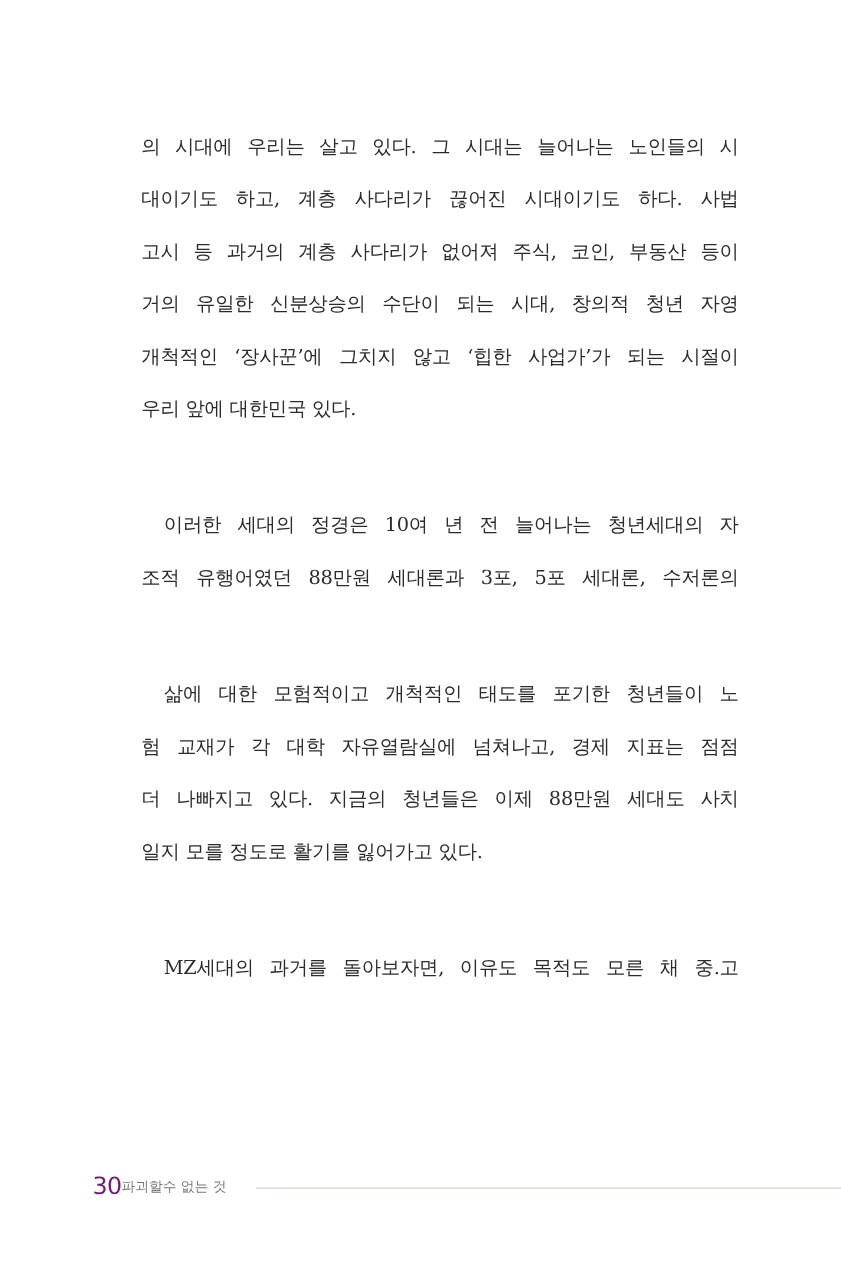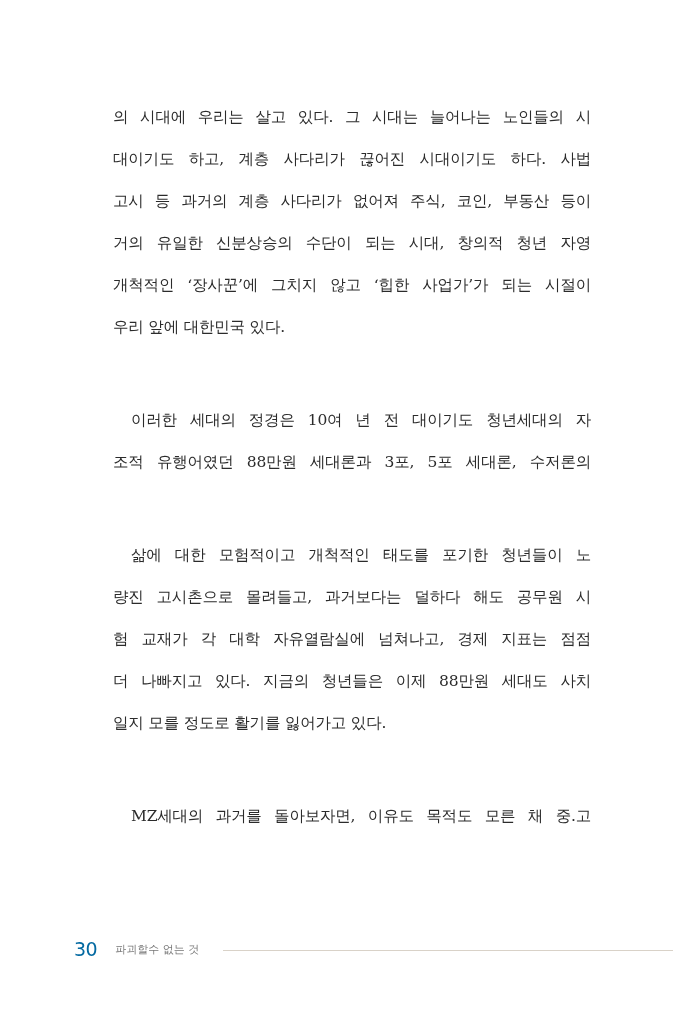--- a/index.html
+++ b/index.html
@@ -50,23 +50,22 @@
       left: 74px;
       top: 936px;
       right: 0;
       height: 26px;
       display: flex;
       align-items: center;
     }
     .page-number {
       font-family: "DejaVu Sans", "Liberation Sans", sans-serif;
       font-size: 19px;
-      color: #0369a1;
+      color: #701a75;
       letter-spacing: -0.5px;
-      margin-right: 18px;
     }
     .running-title {
       font-family: "DejaVu Sans", "Liberation Sans", sans-serif;
       font-size: 11px;
       color: #777777;
       margin-right: 24px;
       white-space: nowrap;
     }
     .footer-rule {
       flex: 1;
@@ -85,29 +84,28 @@
     <span class="line">대이기도 하고, 계층 사다리가 끊어진 시대이기도 하다. 사법</span>
     <span class="line">고시 등 과거의 계층 사다리가 없어져 주식, 코인, 부동산 등이</span>
     <span class="line">거의 유일한 신분상승의 수단이 되는 시대, 창의적 청년 자영</span>
     <span class="line">개척적인 ‘장사꾼’에 그치지 않고 ‘힙한 사업가’가 되는 시절이</span>
     <span class="line last">우리 앞에 대한민국 있다.</span>
   </p>
 
   <div class="para-gap"></div>
 
   <p class="paragraph">
-    <span class="line indent">이러한 세대의 정경은 10여 년 전 대이기도 청년세대의 자</span>
+    <span class="line indent">이러한 세대의 정경은 10여 년 전 늘어나는 청년세대의 자</span>
     <span class="line">조적 유행어였던 88만원 세대론과 3포, 5포 세대론, 수저론의</span>
   </p>
 
   <div class="para-gap"></div>
 
   <p class="paragraph">
     <span class="line indent">삶에 대한 모험적이고 개척적인 태도를 포기한 청년들이 노</span>
-    <span class="line">량진 고시촌으로 몰려들고, 과거보다는 덜하다 해도 공무원 시</span>
     <span class="line">험 교재가 각 대학 자유열람실에 넘쳐나고, 경제 지표는 점점</span>
     <span class="line">더 나빠지고 있다. 지금의 청년들은 이제 88만원 세대도 사치</span>
     <span class="line last">일지 모를 정도로 활기를 잃어가고 있다.</span>
   </p>
 
   <div class="para-gap"></div>
 
   <p class="paragraph">
     <span class="line indent">MZ세대의 과거를 돌아보자면, 이유도 목적도 모른 채 중.고</span>
   </p>

